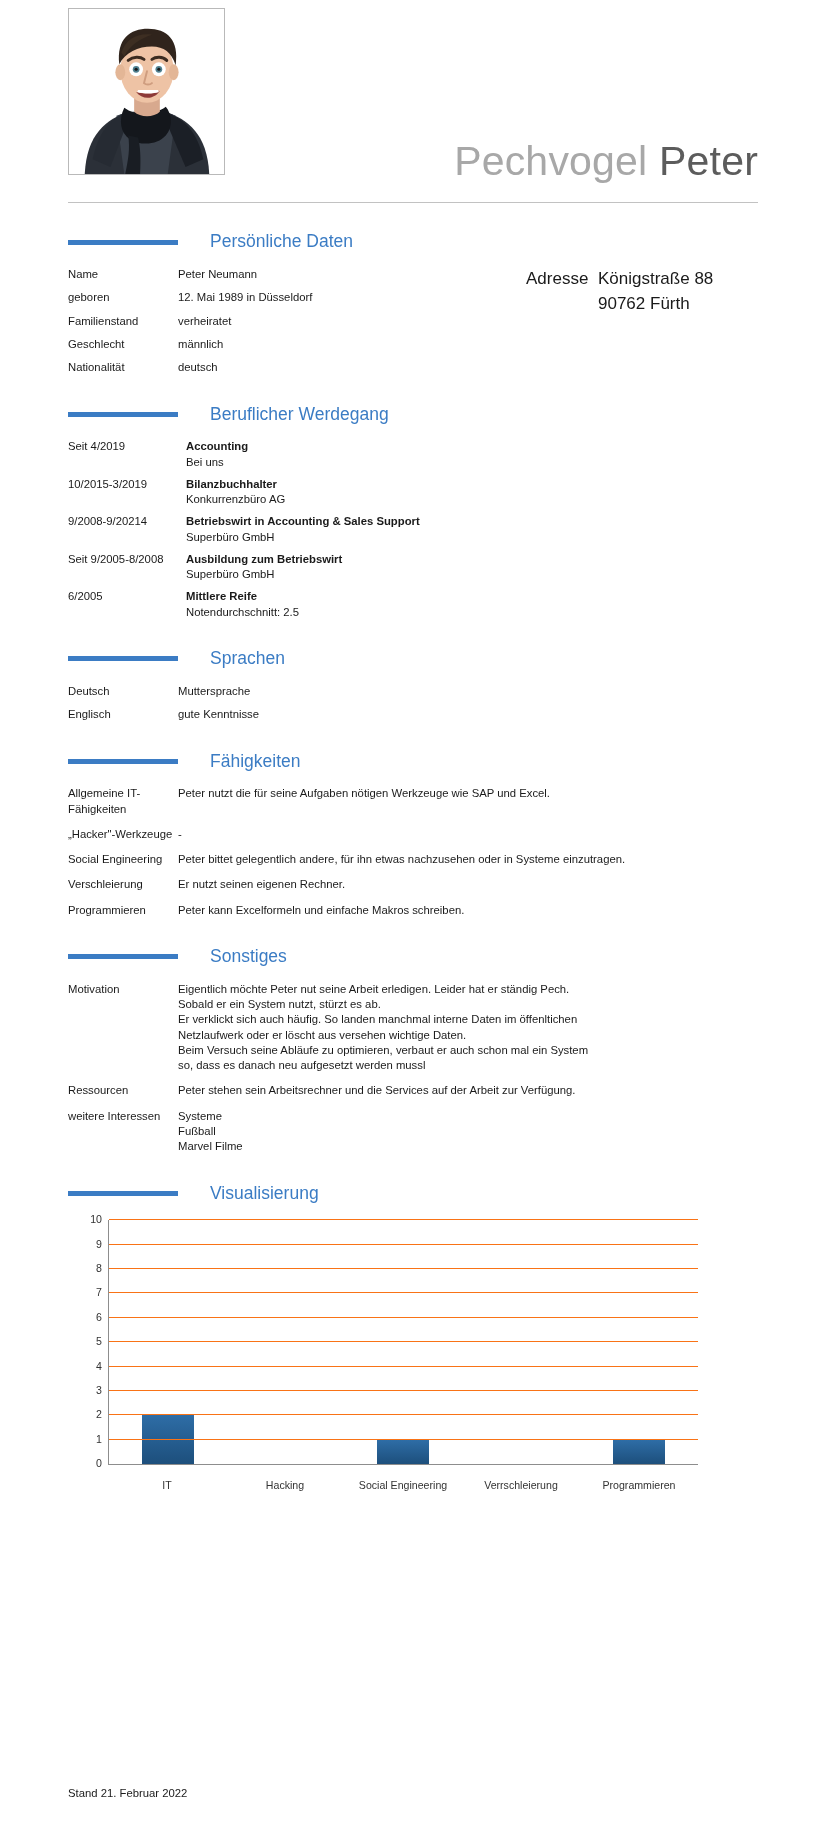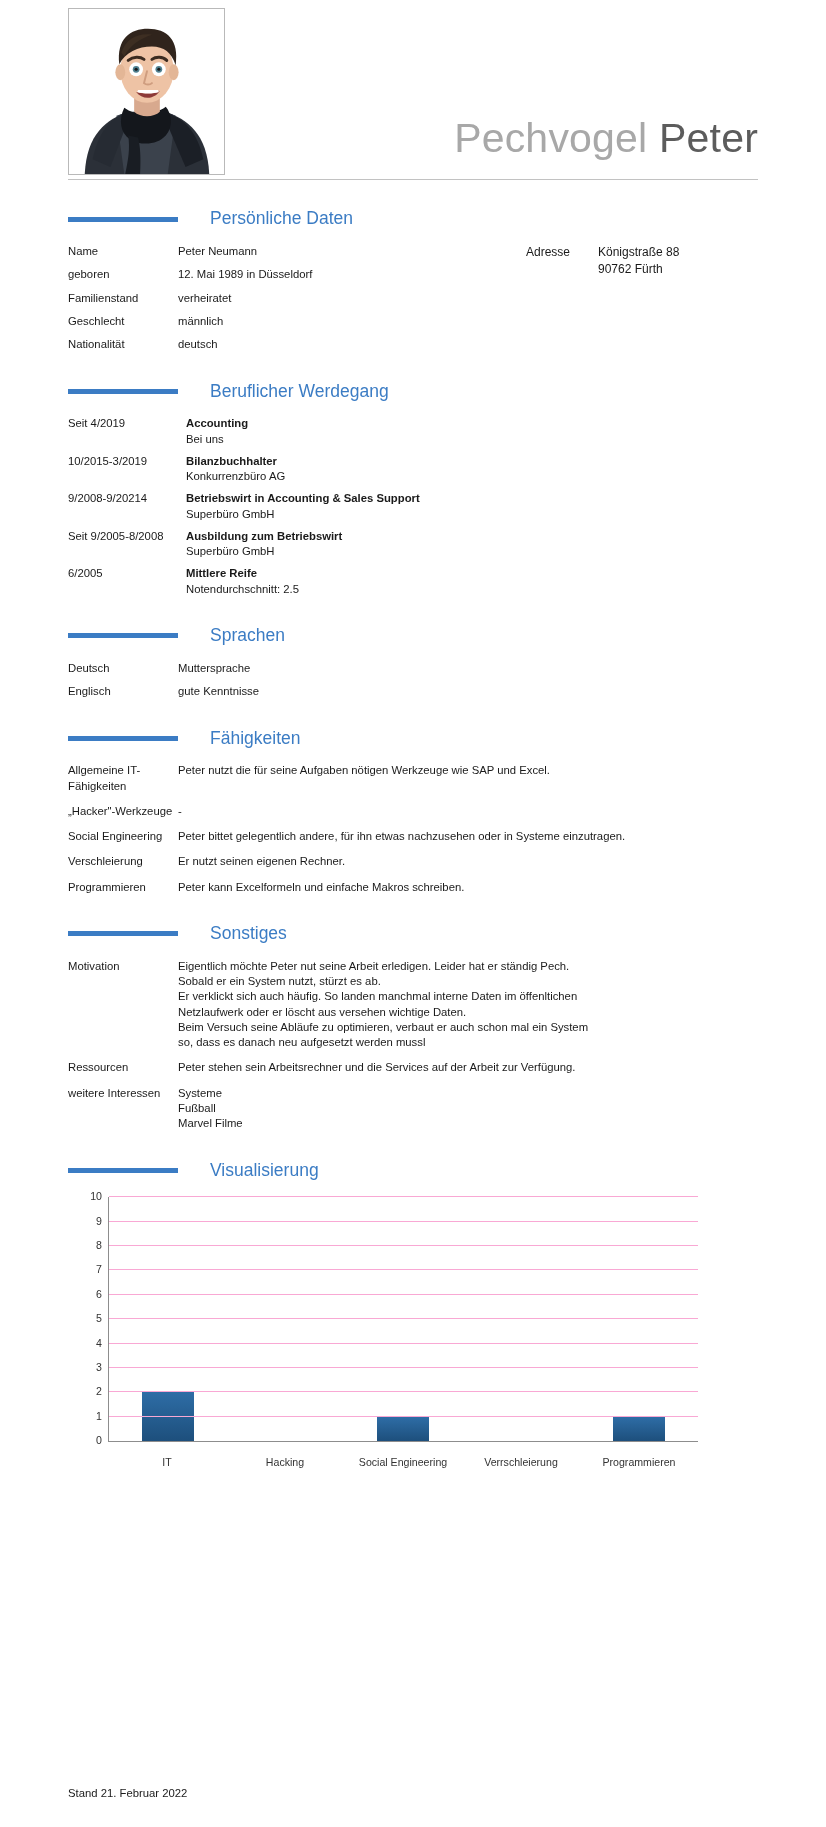--- a/index.html
+++ b/index.html
@@ -9,21 +9,21 @@
     background: #ffffff;
     font-family: "Liberation Sans", sans-serif;
     color: #1a1a1a;
     position: relative;
   }
   .page { padding: 0 68px; position: relative; height: 100%; }
 
   
   .header {
     position: relative;
-    height: 180px;
+    height: 203px;
     padding-top: 8px;
   }
   .photo-frame {
     position: absolute;
     left: 0; top: 8px;
     width: 157px; height: 167px;
     border: 1px solid #b9b9b9;
     background: #ffffff;
     overflow: hidden;
   }
@@ -86,21 +86,21 @@
   .row-value .sub { display: block; }
   .row-value .ln { display: block; }
 
   
   .pd-wrap { position: relative; }
   .pd-left .row-value { max-width: 270px; }
   .pd-addr {
     position: absolute;
     top: 0; left: 458px;
     display: flex;
-    font-size: 12px;
+    font-size: 17px;
     line-height: 1.45;
   }
   .pd-addr .lbl { width: 72px; flex: 0 0 72px; }
   .pd-addr .val span { display: block; }
 
   
   .career .row { margin-bottom: 7px; }
   .career .row-label { width: 118px; flex: 0 0 118px; }
 
   .skills .row { margin-bottom: 10px; }
@@ -115,21 +115,21 @@
   .chart-plot {
     position: absolute;
     left: 40px; right: 60px; top: 0; bottom: 40px;
     border-left: 1px solid #8d8d8d;
     border-bottom: 1px solid #8d8d8d;
   }
   .gridline {
     position: absolute;
     left: 0; right: 0;
     height: 1px;
-    background: #f9a8d4;
+    background: #f97316;
   }
   .ytick {
     position: absolute;
     right: 100%;
     margin-right: 7px;
     transform: translateY(-50%);
     font-size: 10.6px;
     color: #333;
     white-space: nowrap;
   }

